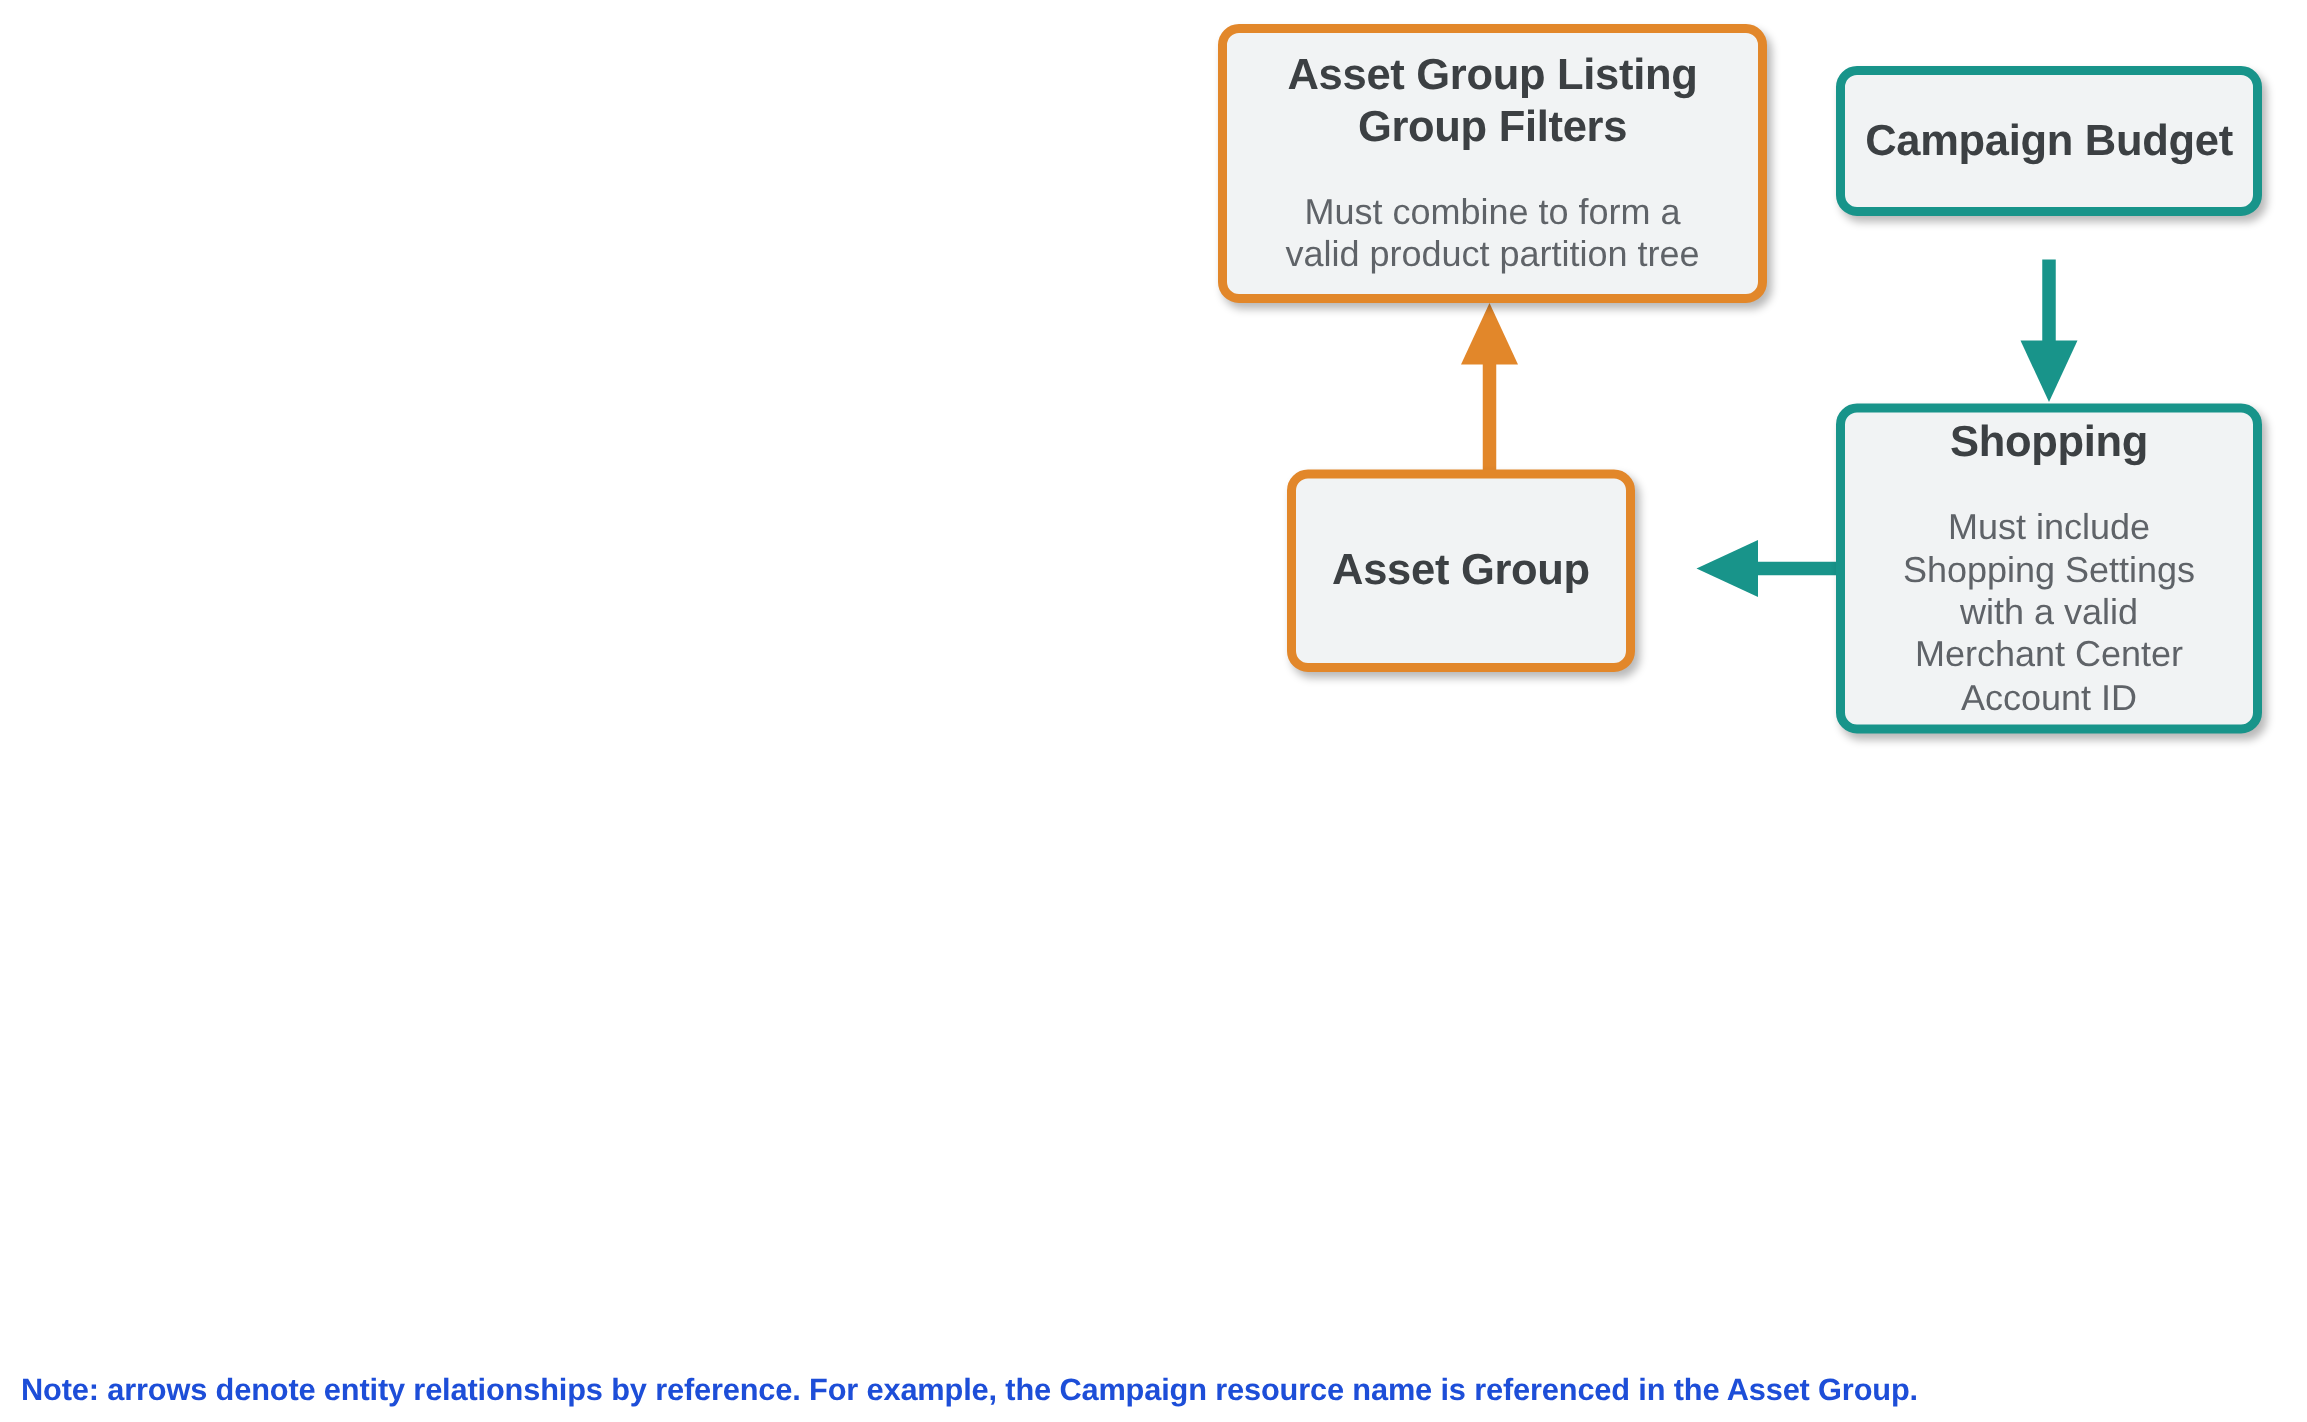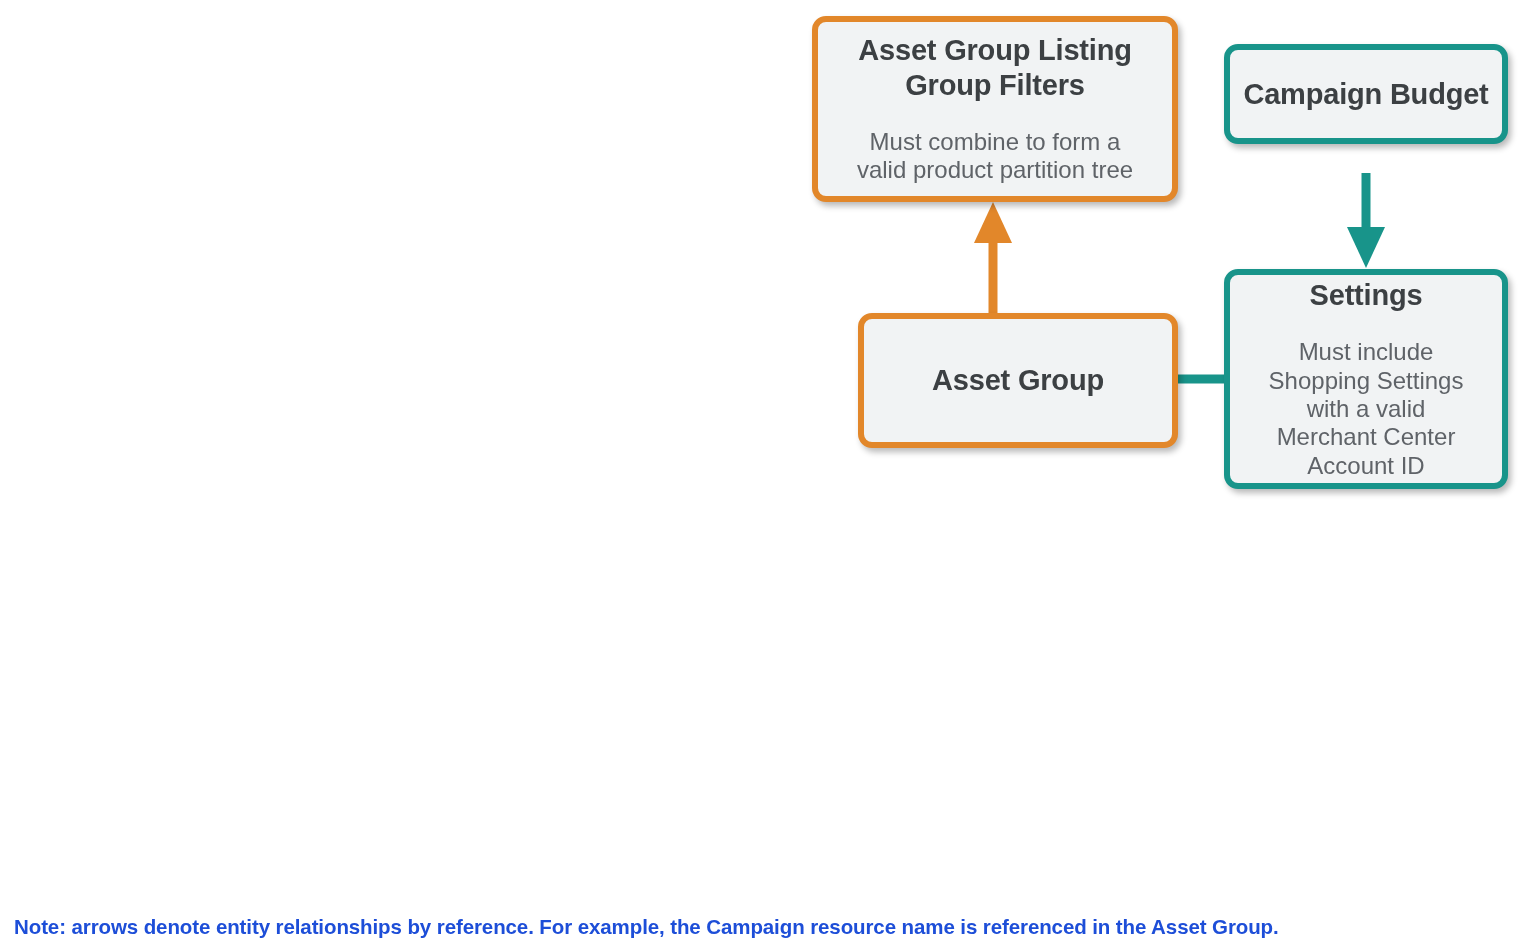--- a/index.html
+++ b/index.html
@@ -72,21 +72,21 @@
   }
 
   
   #node-aglgf {
     left: 812px;  top: 16px;   width: 366px;  height: 186px;
   }
   #node-campaign-budget {
     left: 1224px; top: 44px;   width: 284px;  height: 100px;
   }
   #node-asset-group {
-    left: 858px;  top: 313px;  width: 320px;  height: 135px;
+    left: 858px;  top: 313px;  width: 232px;  height: 135px;
   }
   #node-campaign {
     left: 1224px; top: 269px;  width: 284px;  height: 220px;
   }
 
   
   #footnote {
     position: absolute;
     left: 14px;
     top: 915px;
@@ -130,19 +130,19 @@
 
   <div class="node teal" id="node-campaign-budget">
     <div class="node-title">Campaign Budget</div>
   </div>
 
   <div class="node orange" id="node-asset-group">
     <div class="node-title">Asset Group</div>
   </div>
 
   <div class="node teal" id="node-campaign">
-    <div class="node-title">Settings</div>
+    <div class="node-title">Shopping</div>
     <div class="node-sub">Must include Shopping Settings with a valid Merchant Center Account ID</div>
   </div>
 
   <div id="footnote">Note: arrows denote entity relationships by reference. For example, the Campaign resource name is referenced in the Asset Group.</div>
 
 </div>
 
 </body></html>

